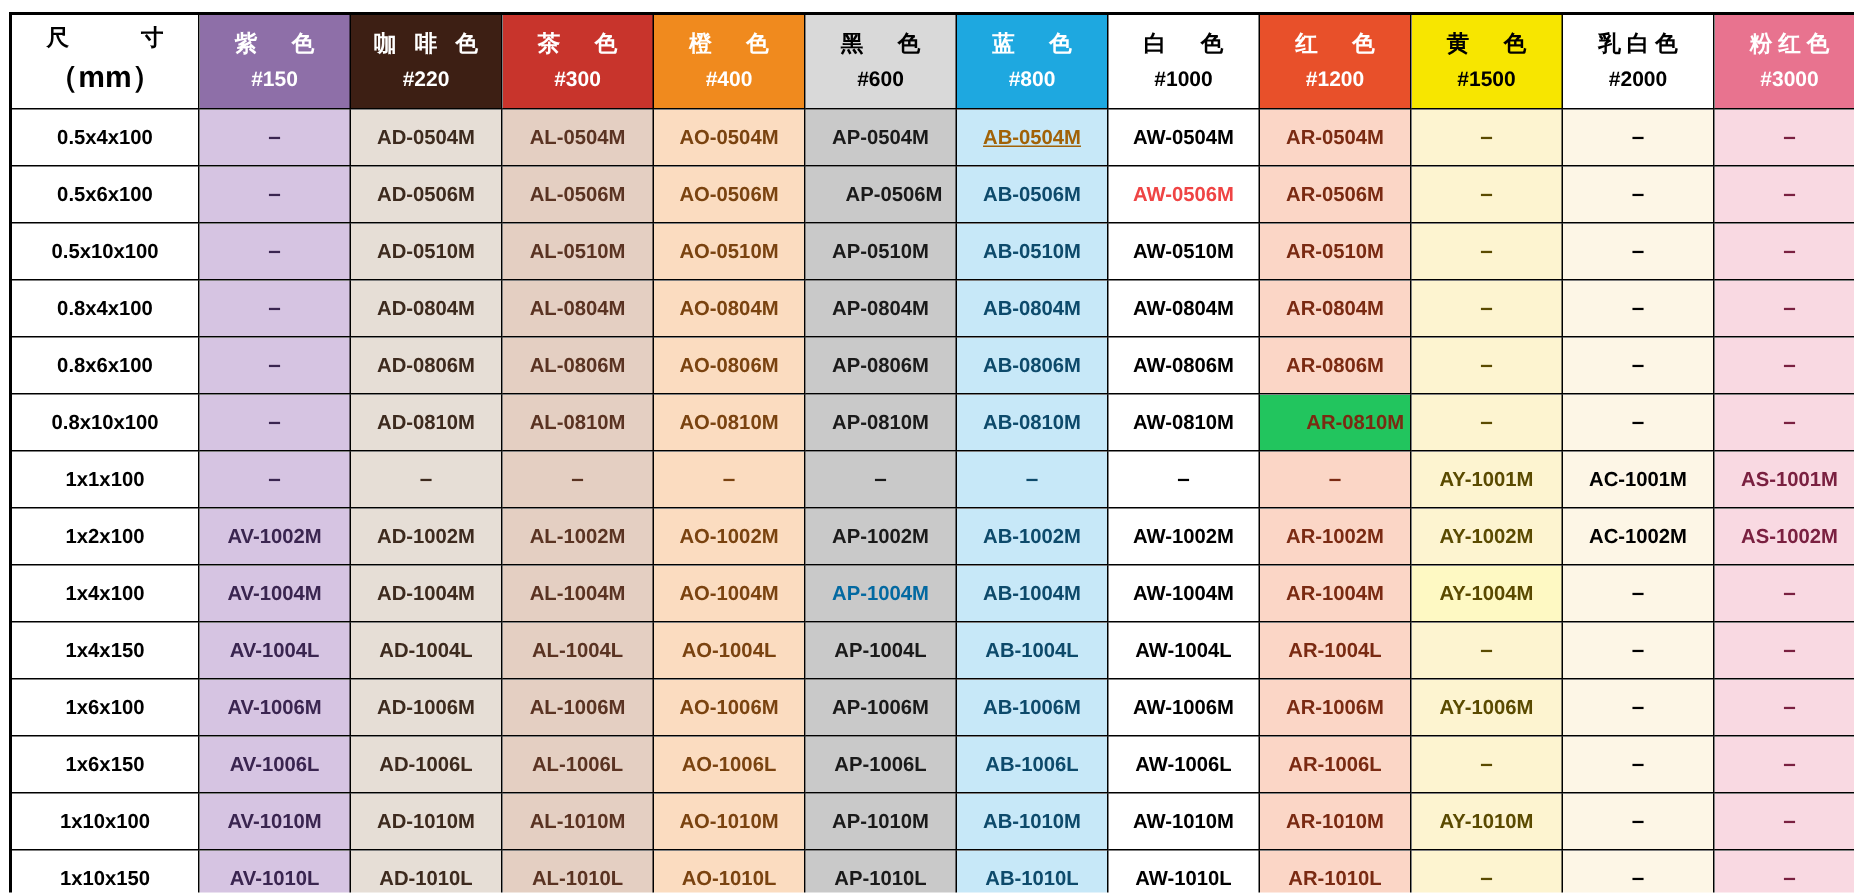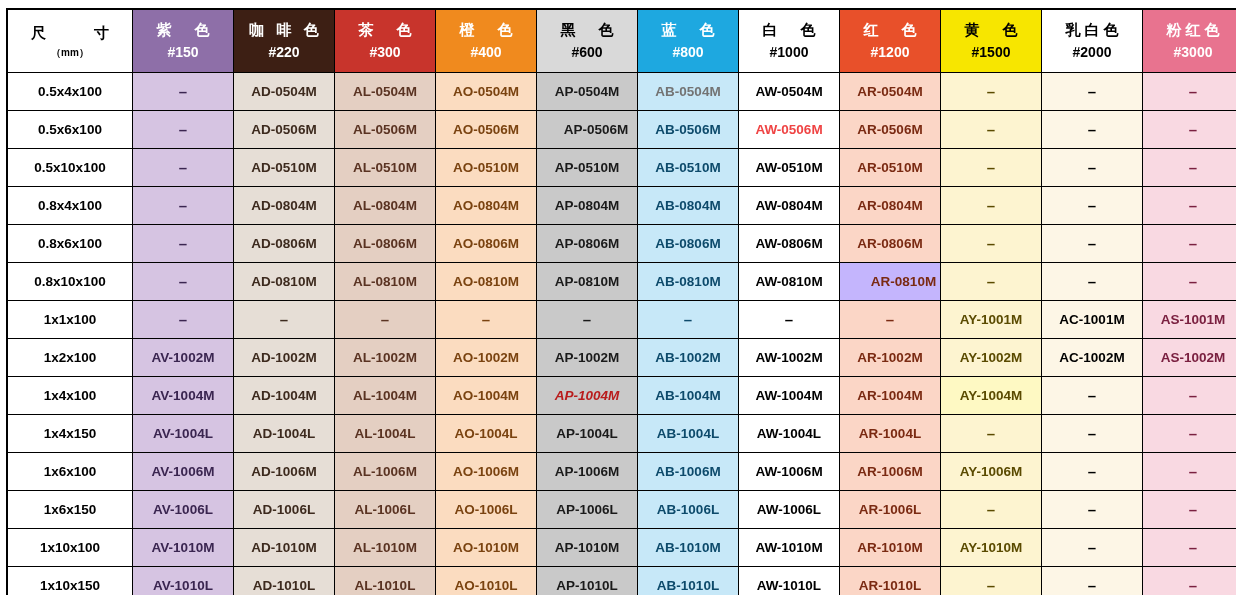--- a/index.html
+++ b/index.html
@@ -54,21 +54,21 @@
     letter-spacing: 0px;
   }
   thead th.size-head .l1 {
     display: block;
     font-size: 15px;
     letter-spacing: 6px;
     padding-left: 6px;
   }
   thead th.size-head .l2 {
     display: block;
-    font-size: 10px;
+    font-size: 20px;
     margin-top: 3px;
   }
   tbody td {
     height: 37px;
     font-size: 13.5px;
   }
   tbody td.size-col {
     font-size: 13.5px;
     background: #ffffff;
     color: #000000;
@@ -139,21 +139,21 @@
         </tr>
     </thead>
     <tbody>
         <tr>
           <td class="size-col">0.5x4x100</td>
           <td class="dash" style="background: rgb(214, 196, 226); color: rgb(58, 37, 80);">–</td>
           <td style="background: rgb(230, 222, 214); color: rgb(61, 42, 30);">AD-0504M</td>
           <td style="background: rgb(228, 207, 194); color: rgb(90, 51, 34);">AL-0504M</td>
           <td style="background: rgb(251, 220, 192); color: rgb(122, 67, 16);">AO-0504M</td>
           <td style="background: rgb(201, 201, 201); color: rgb(26, 26, 26);">AP-0504M</td>
-          <td style="background: rgb(199, 232, 248); color: #737373;">AB-0504M</td>
+          <td style="background: rgb(199, 232, 248); color: #a16207; text-decoration: underline;">AB-0504M</td>
           <td style="background: rgb(255, 255, 255); color: rgb(0, 0, 0);">AW-0504M</td>
           <td style="background: rgb(251, 214, 198); color: rgb(122, 42, 18);">AR-0504M</td>
           <td class="dash" style="background: rgb(253, 244, 208); color: rgb(90, 74, 0);">–</td>
           <td class="dash" style="background: rgb(253, 246, 230); color: rgb(0, 0, 0);">–</td>
           <td class="dash faint" style="background: rgb(249, 217, 226); color: rgb(122, 32, 64);">–</td>
         </tr>
         <tr>
           <td class="size-col">0.5x6x100</td>
           <td class="dash" style="background: rgb(214, 196, 226); color: rgb(58, 37, 80);">–</td>
           <td style="background: rgb(230, 222, 214); color: rgb(61, 42, 30);">AD-0506M</td>
@@ -211,21 +211,21 @@
         </tr>
         <tr>
           <td class="size-col">0.8x10x100</td>
           <td class="dash" style="background: rgb(214, 196, 226); color: rgb(58, 37, 80);">–</td>
           <td style="background: rgb(230, 222, 214); color: rgb(61, 42, 30);">AD-0810M</td>
           <td style="background: rgb(228, 207, 194); color: rgb(90, 51, 34);">AL-0810M</td>
           <td style="background: rgb(251, 220, 192); color: rgb(122, 67, 16);">AO-0810M</td>
           <td style="background: rgb(201, 201, 201); color: rgb(26, 26, 26);">AP-0810M</td>
           <td style="background: rgb(199, 232, 248); color: rgb(13, 74, 107);">AB-0810M</td>
           <td style="background: rgb(255, 255, 255); color: rgb(0, 0, 0);">AW-0810M</td>
-          <td style="background: #c4b5fd; color: rgb(122, 42, 18); padding-left: 27px;">AR-0810M</td>
+          <td style="background: #22c55e; color: rgb(122, 42, 18); padding-left: 27px;">AR-0810M</td>
           <td class="dash" style="background: rgb(253, 244, 208); color: rgb(90, 74, 0);">–</td>
           <td class="dash" style="background: rgb(253, 246, 230); color: rgb(0, 0, 0);">–</td>
           <td class="dash" style="background: rgb(249, 217, 226); color: rgb(122, 32, 64);">–</td>
         </tr>
         <tr>
           <td class="size-col">1x1x100</td>
           <td class="dash" style="background: rgb(214, 196, 226); color: rgb(58, 37, 80);">–</td>
           <td class="dash" style="background: rgb(230, 222, 214); color: rgb(61, 42, 30);">–</td>
           <td class="dash" style="background: rgb(228, 207, 194); color: rgb(90, 51, 34);">–</td>
           <td class="dash" style="background: rgb(251, 220, 192); color: rgb(122, 67, 16);">–</td>
@@ -250,21 +250,21 @@
           <td style="background: rgb(253, 244, 208); color: rgb(90, 74, 0);">AY-1002M</td>
           <td style="background: rgb(253, 246, 230); color: rgb(0, 0, 0);">AC-1002M</td>
           <td style="background: rgb(249, 217, 226); color: rgb(122, 32, 64);">AS-1002M</td>
         </tr>
         <tr>
           <td class="size-col">1x4x100</td>
           <td style="background: rgb(214, 196, 226); color: rgb(58, 37, 80);">AV-1004M</td>
           <td style="background: rgb(230, 222, 214); color: rgb(61, 42, 30);">AD-1004M</td>
           <td style="background: rgb(228, 207, 194); color: rgb(90, 51, 34);">AL-1004M</td>
           <td style="background: rgb(251, 220, 192); color: rgb(122, 67, 16);">AO-1004M</td>
-          <td style="background: rgb(201, 201, 201); color: #b91c1c; font-style: italic;">AP-1004M</td>
+          <td style="background: rgb(201, 201, 201); color: #0369a1;">AP-1004M</td>
           <td style="background: rgb(199, 232, 248); color: rgb(13, 74, 107);">AB-1004M</td>
           <td style="background: rgb(255, 255, 255); color: rgb(0, 0, 0);">AW-1004M</td>
           <td style="background: rgb(251, 214, 198); color: rgb(122, 42, 18);">AR-1004M</td>
           <td style="background: #fef9c3; color: rgb(90, 74, 0);">AY-1004M</td>
           <td class="dash" style="background: rgb(253, 246, 230); color: rgb(0, 0, 0);">–</td>
           <td class="dash" style="background: rgb(249, 217, 226); color: rgb(122, 32, 64);">–</td>
         </tr>
         <tr>
           <td class="size-col">1x4x150</td>
           <td style="background: rgb(214, 196, 226); color: rgb(58, 37, 80);">AV-1004L</td>

